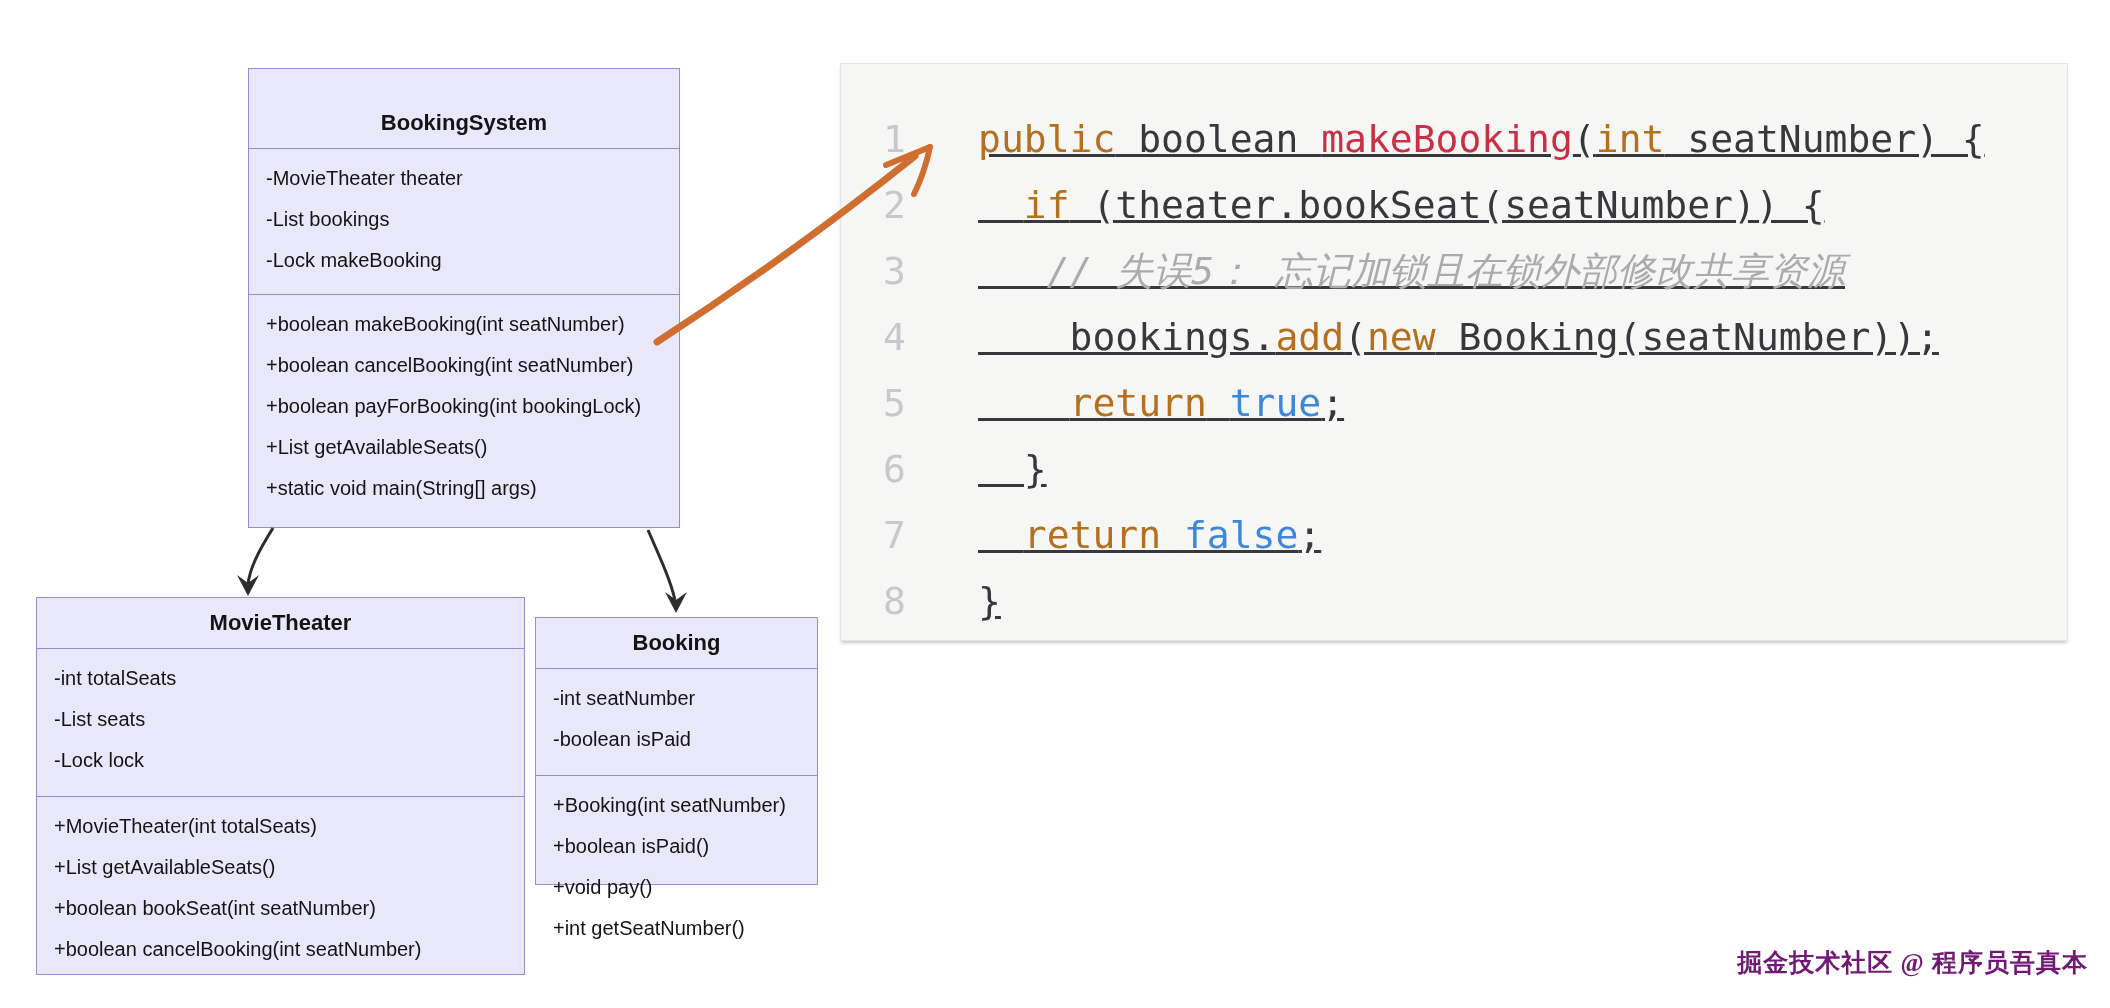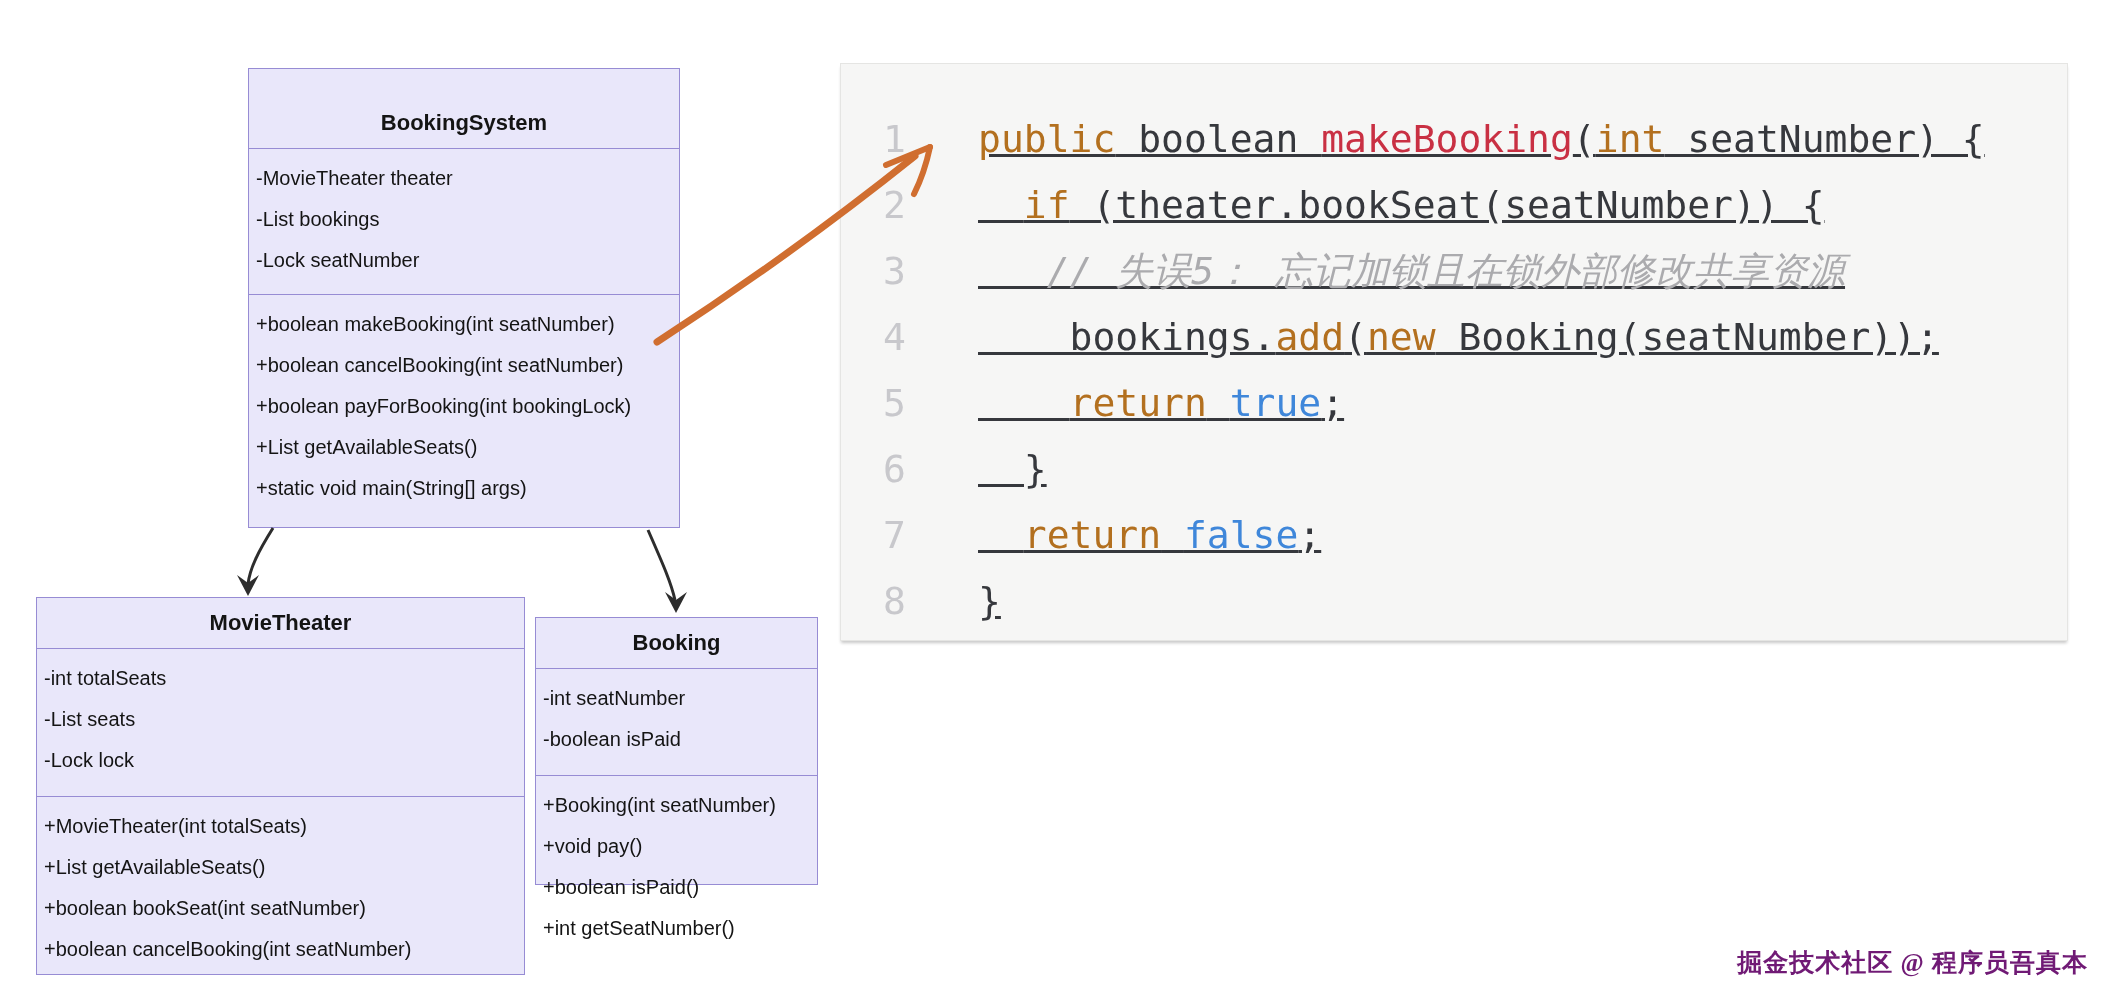--- a/index.html
+++ b/index.html
@@ -18,21 +18,21 @@
   
   .class-box{
     position:absolute; background:var(--box-fill);
     border:1.6px solid var(--box-border); color:var(--uml-text);
   }
   .cb-title{
     font-weight:bold; font-size:22px; text-align:center;
     display:flex; align-items:center; justify-content:center;
     border-bottom:1.6px solid var(--box-border);
   }
-  .cb-section{padding:9px 11px 7px 7px;}
+  .cb-section{padding:9px 11px 7px 17px;}
   .cb-methods{border-top:1.6px solid var(--box-border);}
   .cb-row{font-size:20px; line-height:41px; white-space:nowrap;}
 
   #box-bookingsystem{left:248px; top:68px;  width:432px; height:460px;}
   #box-bookingsystem .cb-title{height:52px;margin-top:28px;}
   #box-bookingsystem .cb-attrs{height:145px;}
   #box-movietheater{left:36px;  top:597px; width:489px; height:378px;}
   #box-movietheater .cb-title{height:51px;}
   #box-movietheater .cb-attrs{height:147px;}
   #box-booking{left:535px; top:617px; width:283px; height:268px;}
@@ -79,21 +79,21 @@
 </head>
 <body>
 
 <div id="stage">
 
   <div class="class-box" id="box-bookingsystem">
     <div class="cb-title">BookingSystem</div>
     <div class="cb-section cb-attrs">
         <div class="cb-row">-MovieTheater theater</div>
         <div class="cb-row">-List bookings</div>
-        <div class="cb-row">-Lock seatNumber</div>
+        <div class="cb-row">-Lock makeBooking</div>
       </div>
     <div class="cb-section cb-methods">
         <div class="cb-row">+boolean makeBooking(int seatNumber)</div>
         <div class="cb-row">+boolean cancelBooking(int seatNumber)</div>
         <div class="cb-row">+boolean payForBooking(int bookingLock)</div>
         <div class="cb-row">+List getAvailableSeats()</div>
         <div class="cb-row">+static void main(String[] args)</div>
       </div>
   </div>
 
@@ -113,22 +113,22 @@
   </div>
 
   <div class="class-box" id="box-booking">
     <div class="cb-title">Booking</div>
     <div class="cb-section cb-attrs">
         <div class="cb-row">-int seatNumber</div>
         <div class="cb-row">-boolean isPaid</div>
       </div>
     <div class="cb-section cb-methods">
         <div class="cb-row">+Booking(int seatNumber)</div>
+        <div class="cb-row">+boolean isPaid()</div>
         <div class="cb-row">+void pay()</div>
-        <div class="cb-row">+boolean isPaid()</div>
         <div class="cb-row">+int getSeatNumber()</div>
       </div>
   </div>
 
   <div id="code-panel">
       <div class="code-line">
         <span class="lnum">1</span>
         <span class="lcode"><span class="tok-k">public</span><span class="tok-p"> boolean </span><span class="tok-f">makeBooking</span><span class="tok-p">(</span><span class="tok-k">int</span><span class="tok-p"> seatNumber) {</span></span>
       </div>
       <div class="code-line">

